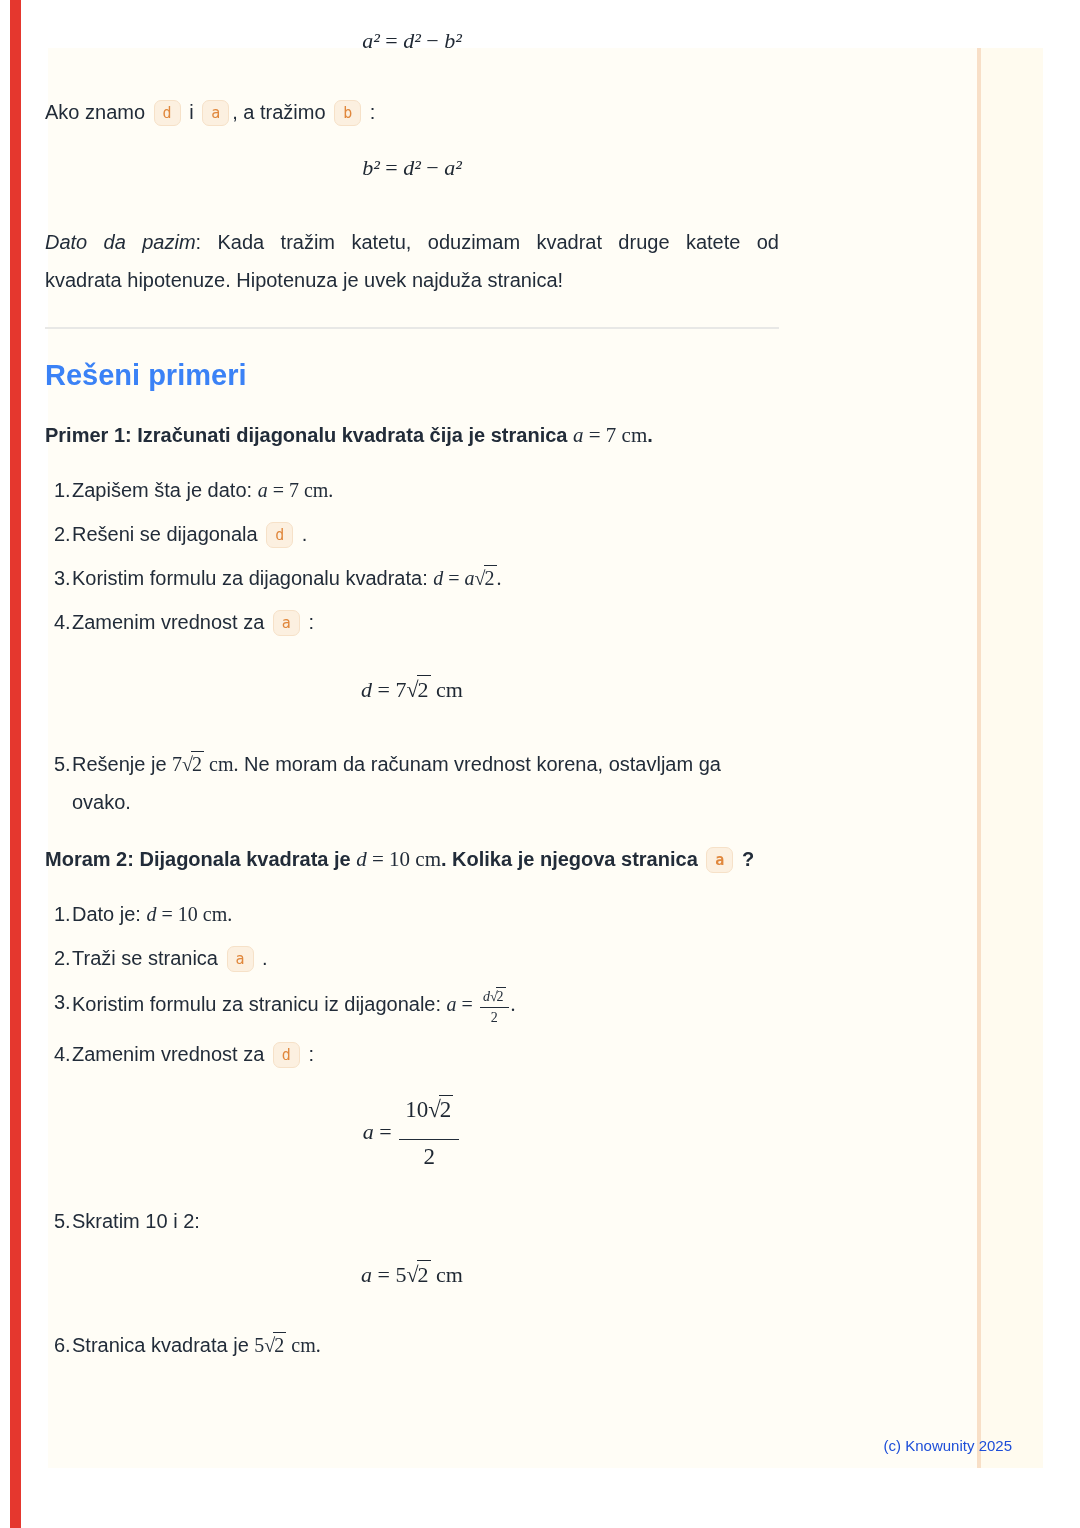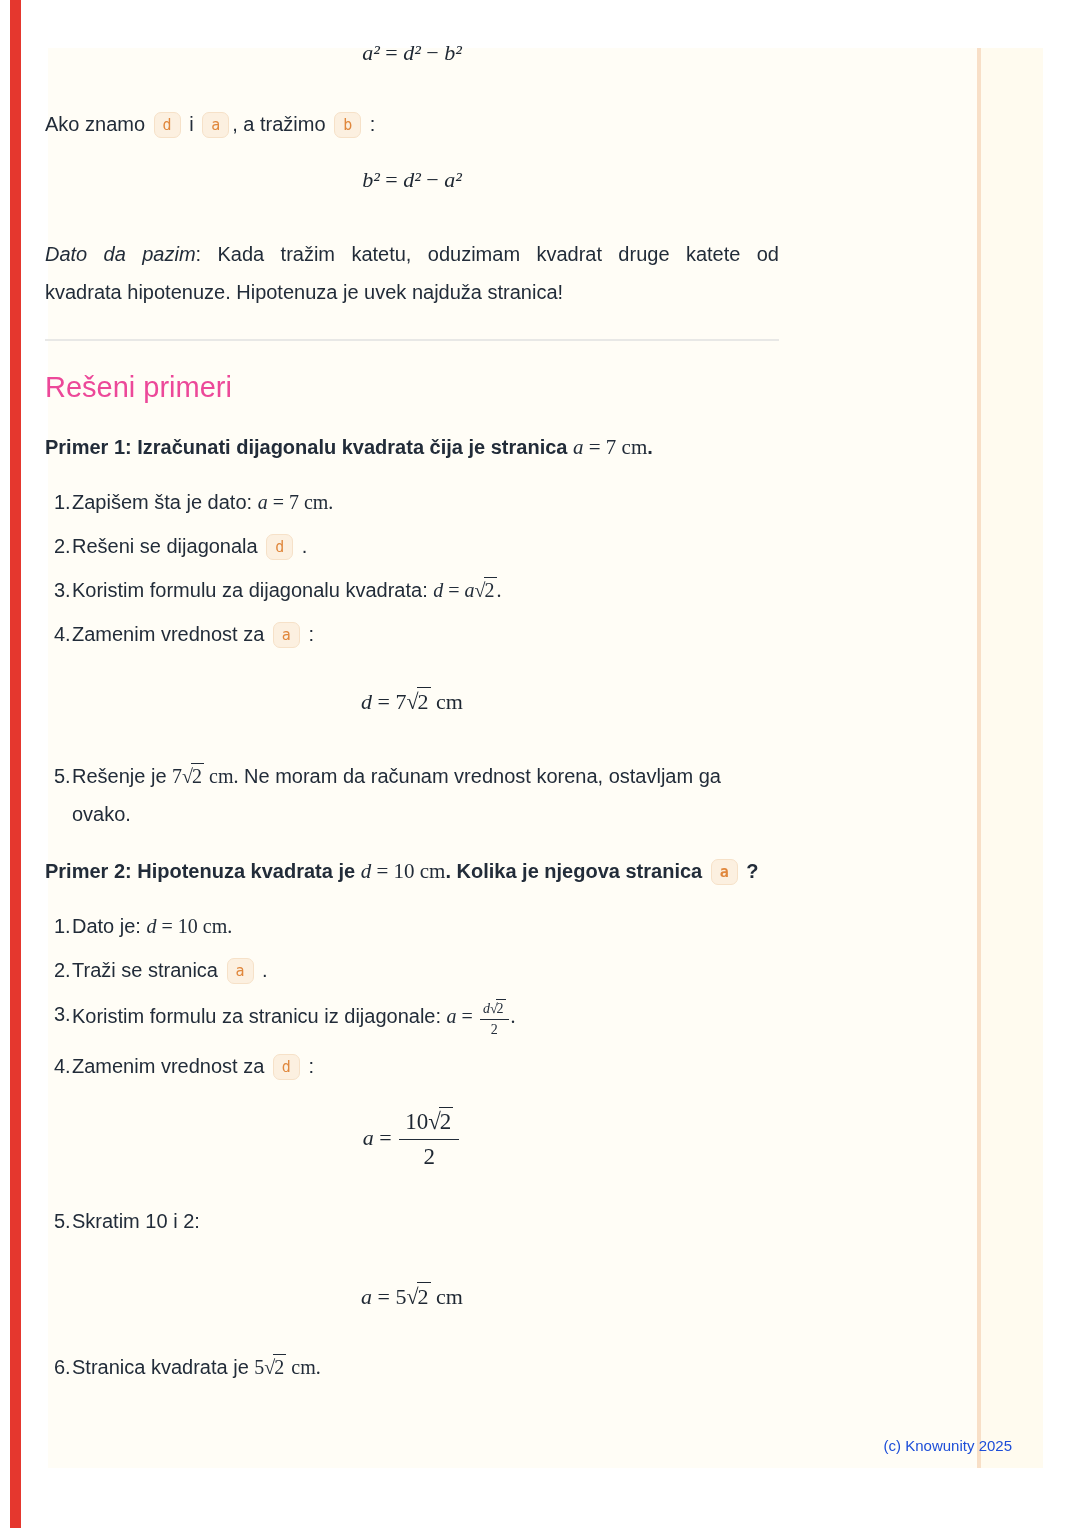--- a/index.html
+++ b/index.html
@@ -4,69 +4,69 @@
 <style>
   html,body{margin:0;padding:0;}
   body{
     width:1080px;height:1528px;position:relative;background:#ffffff;
     font-family:"Liberation Sans",sans-serif;color:#222C39;overflow:hidden;
   }
   .red-bar{position:absolute;left:10px;top:0;width:11px;height:1528px;background:#E5372E;}
   .page{position:absolute;left:48px;top:48px;width:929px;height:1420px;background:#FFFDF6;}
   .side-line{position:absolute;left:977px;top:48px;width:4px;height:1420px;background:#F8DFC7;}
   .side-col{position:absolute;left:981px;top:48px;width:62px;height:1420px;background:#FFFBEF;}
-  .content{position:absolute;left:45px;top:12px;width:734px;}
+  .content{position:absolute;left:45px;top:0;width:734px;}
 
   .body-text{font-size:20px;line-height:30px;}
   .math-display{text-align:center;font-size:22px;line-height:30px;color:#1E2732;}
   .seg-t{font-family:"Liberation Sans",sans-serif;}
   .seg-b{font-family:"Liberation Sans",sans-serif;font-weight:700;}
   .seg-i{font-family:"Liberation Sans",sans-serif;font-style:italic;}
   .seg-mi{font-family:"Liberation Serif",serif;font-style:italic;}
   .seg-mr{font-family:"Liberation Serif",serif;}
   .body-text .seg-mi,.body-text .seg-mr{font-size:21px;}
   .primer-title .seg-mi,.primer-title .seg-mr{font-size:21px;font-weight:400;}
 
   .seg-sqrt{font-family:"Liberation Serif",serif;white-space:nowrap;}
   .seg-sqrt .rsign{display:inline-block;}
   .seg-sqrt .vinc{display:inline-block;border-top:1.4px solid currentColor;padding:0 2px 0 1px;margin-left:-2px;line-height:1.25;}
 
   .seg-frac{display:inline-block;vertical-align:middle;text-align:center;font-family:"Liberation Serif",serif;margin:0 2px;}
-  .seg-frac .fnum{display:block;border-bottom:1.4px solid #222C39;padding:0 6px 2px;}
+  .seg-frac .fnum{display:block;border-bottom:1.4px solid #222C39;padding:0 6px 14px;}
   .seg-frac .fden{display:block;padding-top:2px;}
   .li-body .seg-frac{font-size:14px;line-height:1.1;}
   .li-body .seg-frac .fnum{padding:0 3px 1px;}
   .math-display .seg-frac{font-size:23px;}
 
   .badge{
     display:inline-block;background:#FCF0E0;border:1px solid #F6E1C8;border-radius:7px;
     color:#E0873C;font-family:"DejaVu Sans Mono",monospace;font-size:15px;line-height:17px;
     padding:4px 8px 3px;margin:0 3px;vertical-align:1px;min-width:9px;text-align:center;
   }
 
   .f-top{margin-top:26px;}
   .intro-line{margin-top:41px;}
   .f-b2{margin-top:26px;}
   .note{margin-top:40px;font-size:20px;line-height:38px;}
   .note-line1{text-align:justify;text-align-last:justify;}
   .note-line2{text-align:left;}
   .divider{margin:28px 0 0;border:none;height:2px;background:#E8E8E6;}
-  .section-heading{margin-top:28px;font-size:29px;line-height:36px;font-weight:400;color:#ec4899;}
+  .section-heading{margin-top:28px;font-size:29px;line-height:36px;font-weight:700;color:#3b82f6;}
   .primer-title{margin-top:26px;font-size:20px;line-height:32px;font-weight:700;}
   .plist{margin-top:24px;}
   .list-item{display:flex;font-size:20px;line-height:30px;margin-bottom:14px;}
   .list-item .num{flex:0 0 27px;padding-left:9px;box-sizing:border-box;}
   .list-item .li-body{flex:1;}
   .li-wide{line-height:38px;}
   .d-7sqrt2{margin-top:38px;}
   .item5-block{margin-top:40px;}
   .primer2-title{margin-top:22px;}
   .d-frac{margin-top:26px;}
   .skratim{margin-top:34px;}
-  .d-5sqrt2{margin-top:46px;}
+  .d-5sqrt2{margin-top:24px;}
   .item6-block{margin-top:40px;}
 
   .copyright{position:absolute;top:1437px;right:68px;font-size:15px;color:#1d4ed8;}
 </style>
 </head>
 <body>
 
 <div class="red-bar"></div>
 <div class="page"></div>
 <div class="side-line"></div>
@@ -109,21 +109,21 @@
       </div>
     </div>
 
   <div class="math-display d-7sqrt2"><span class="seg-mi">d</span><span class="seg-mr"> = 7</span><span class="seg-sqrt"><span class="rsign">√</span><span class="vinc">2</span></span><span class="seg-mr"> cm</span></div>
 
   <div class="list-item li-wide item5-block">
     <span class="num">5.</span>
     <span class="li-body"><span class="seg-t">Rešenje je </span><span class="seg-mr">7</span><span class="seg-sqrt"><span class="rsign">√</span><span class="vinc">2</span></span><span class="seg-mr"> cm.</span><span class="seg-t"> Ne moram da računam vrednost korena, ostavljam ga ovako.</span></span>
   </div>
 
-  <div class="body-text primer-title primer2-title"><span class="seg-b">Primer 2: Hipotenuza kvadrata je </span><span class="seg-mi">d</span><span class="seg-mr"> = 10 cm</span><span class="seg-b">. Kolika je njegova stranica </span><span class="badge">a</span><span class="seg-b"> ?</span></div>
+  <div class="body-text primer-title primer2-title"><span class="seg-b">Moram 2: Dijagonala kvadrata je </span><span class="seg-mi">d</span><span class="seg-mr"> = 10 cm</span><span class="seg-b">. Kolika je njegova stranica </span><span class="badge">a</span><span class="seg-b"> ?</span></div>
 
   <div class="plist">
       <div class="list-item">
         <span class="num">1.</span>
         <span class="li-body"><span class="seg-t">Dato je: </span><span class="seg-mi">d</span><span class="seg-mr"> = 10 cm.</span></span>
       </div>
       <div class="list-item">
         <span class="num">2.</span>
         <span class="li-body"><span class="seg-t">Traži se stranica </span><span class="badge">a</span><span class="seg-t"> .</span></span>
       </div>

